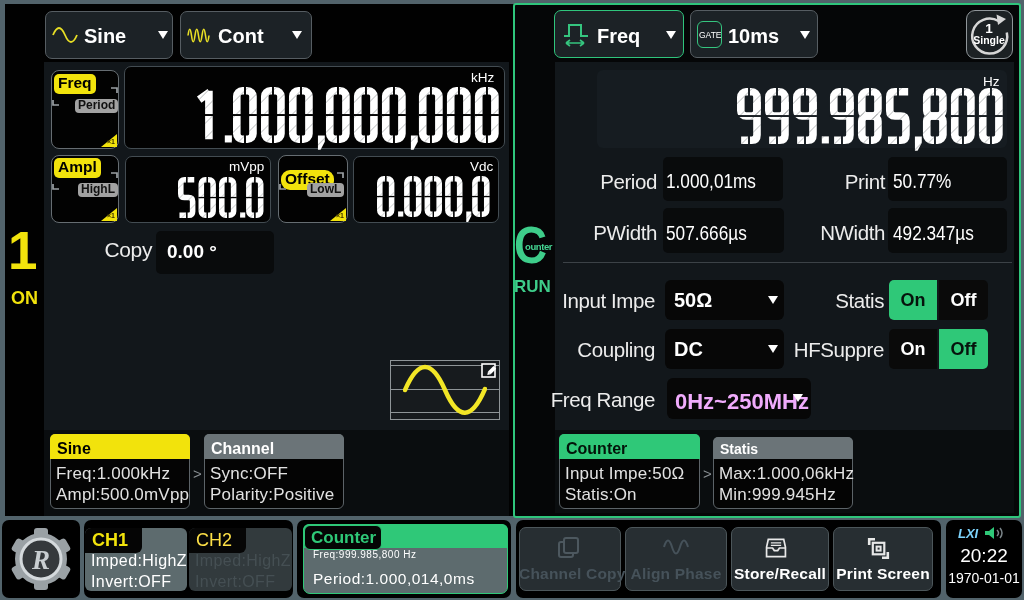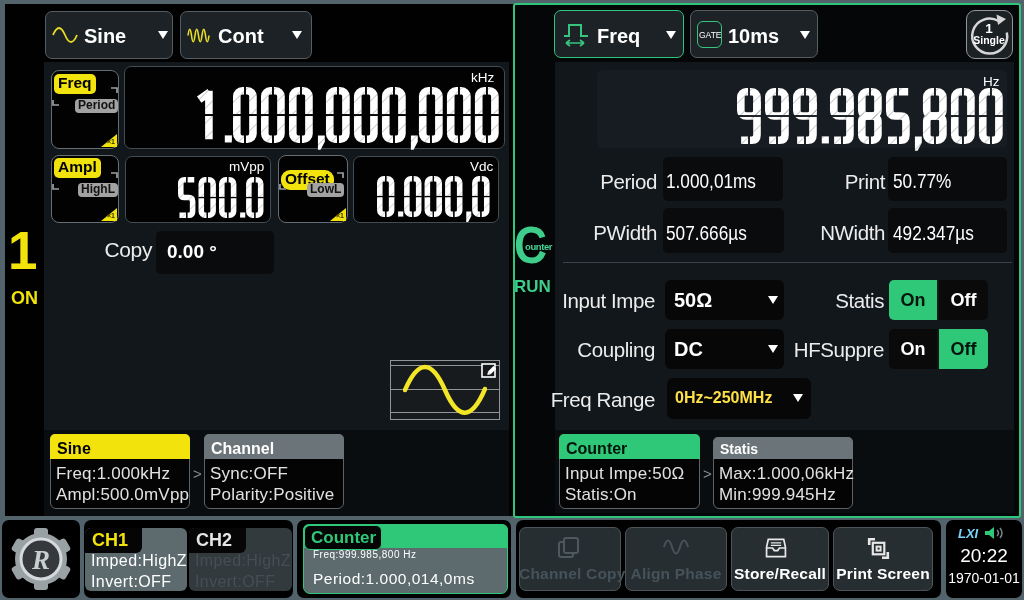--- a/index.html
+++ b/index.html
@@ -596,21 +596,21 @@
 <div class="abs" style="left:674px;top:338px;color:#fff;font-weight:bold;font-size:20px;">DC</div>
 <div class="tri" style="left:768px;top:345px;"></div>
 <div class="lblr" style="left:754px;top:338px;">HFSuppre</div>
 <div class="abs" style="left:889px;top:329px;width:48px;height:40px;background:#0a0a0a;border-radius:5px 0 0 5px;"></div>
 <div class="abs" style="left:889px;top:339px;width:48px;text-align:center;color:#fff;font-weight:bold;font-size:18px;">On</div>
 <div class="abs" style="left:939px;top:329px;width:49px;height:40px;background:#2fc878;border-radius:0 5px 5px 0;"></div>
 <div class="abs" style="left:939px;top:339px;width:49px;text-align:center;color:#06130c;font-weight:bold;font-size:18px;">Off</div>
 
 <div class="lblr" style="left:525px;top:388px;">Freq Range</div>
 <div class="dd2" style="left:667px;top:378px;width:144px;height:41px;"></div>
-<div class="abs" style="left:675px;top:389px;color:#fde047;font-weight:bold;font-size:16px;">0Hz~250MHz</div>
+<div class="abs" style="left:675px;top:389px;color:#f0abfc;font-weight:bold;font-size:22px;">0Hz~250MHz</div>
 <div class="tri" style="left:793px;top:394px;"></div>
 
 <div class="tcard" style="left:559px;top:434px;width:141px;height:75px;"></div>
 <div class="abs" style="left:559px;top:434px;width:141px;height:25px;background:#2fc878;border-radius:5px 5px 0 0;"></div>
 <div class="abs" style="left:566px;top:440px;color:#03140a;font-weight:bold;font-size:16px;">Counter</div>
 <div class="tbody" style="left:565px;top:464px;">Input Impe:50Ω</div>
 <div class="tbody" style="left:565px;top:485px;">Statis:On</div>
 <div class="gt" style="left:703px;top:465px;">&gt;</div>
 <div class="tcard" style="left:713px;top:437px;width:140px;height:72px;"></div>
 <div class="abs" style="left:713px;top:437px;width:140px;height:22px;background:#6b7478;border-radius:5px 5px 0 0;"></div>
@@ -649,21 +649,21 @@
 <div class="bbox" style="left:84px;top:520px;width:209px;height:78px;"></div>
 
 <div class="abs" style="left:85px;top:528px;width:102px;height:63px;background:#5d6b6e;border-radius:6px;"></div>
 <div class="abs" style="left:85px;top:528px;width:57px;height:25px;background:#050505;border-radius:6px 0 6px 0;"></div>
 <div class="abs" style="left:92px;top:530px;color:#f2e30c;font-weight:bold;font-size:18px;">CH1</div>
 <div class="bt" style="left:91px;top:552px;">Imped:HighZ</div>
 <div class="bt" style="left:91px;top:573px;">Invert:OFF</div>
 
 <div class="abs" style="left:189px;top:528px;width:103px;height:63px;background:#323a3d;border-radius:6px;"></div>
 <div class="abs" style="left:189px;top:528px;width:57px;height:25px;background:#060606;border-radius:6px 0 6px 0;"></div>
-<div class="abs" style="left:196px;top:530px;color:#e5e5e5;font-weight:bold;font-size:18px;">CH2</div>
+<div class="abs" style="left:196px;top:530px;color:#fde047;font-weight:normal;font-size:18px;">CH2</div>
 <div class="bt" style="left:195px;top:552px;color:#454f53;">Imped:HighZ</div>
 <div class="bt" style="left:195px;top:573px;color:#454f53;">Invert:OFF</div>
 
 <div class="bbox" style="left:297px;top:520px;width:214px;height:78px;"></div>
 <div class="abs" style="left:303px;top:524px;width:205px;height:70px;background:#5d6b6e;border:1.5px solid #2fc878;border-radius:7px;box-sizing:border-box;"></div>
 <div class="abs" style="left:303px;top:524px;width:205px;height:24px;background:#2fc878;border-radius:6px 6px 0 0;"></div>
 <div class="abs" style="left:304px;top:525px;width:78px;height:25px;background:#050505;border:1.5px solid #2fc878;border-radius:6px;box-sizing:border-box;"></div>
 <div class="abs" style="left:311px;top:528px;color:#2fc878;font-weight:bold;font-size:17px;">Counter</div>
 <div class="bt" style="left:313px;top:549px;font-size:10px;letter-spacing:0.5px;">Freq:999.985,800 Hz</div>
 <div class="bt" style="left:313px;top:570px;font-size:15.5px;letter-spacing:0.5px;">Period:1.000,014,0ms</div>

